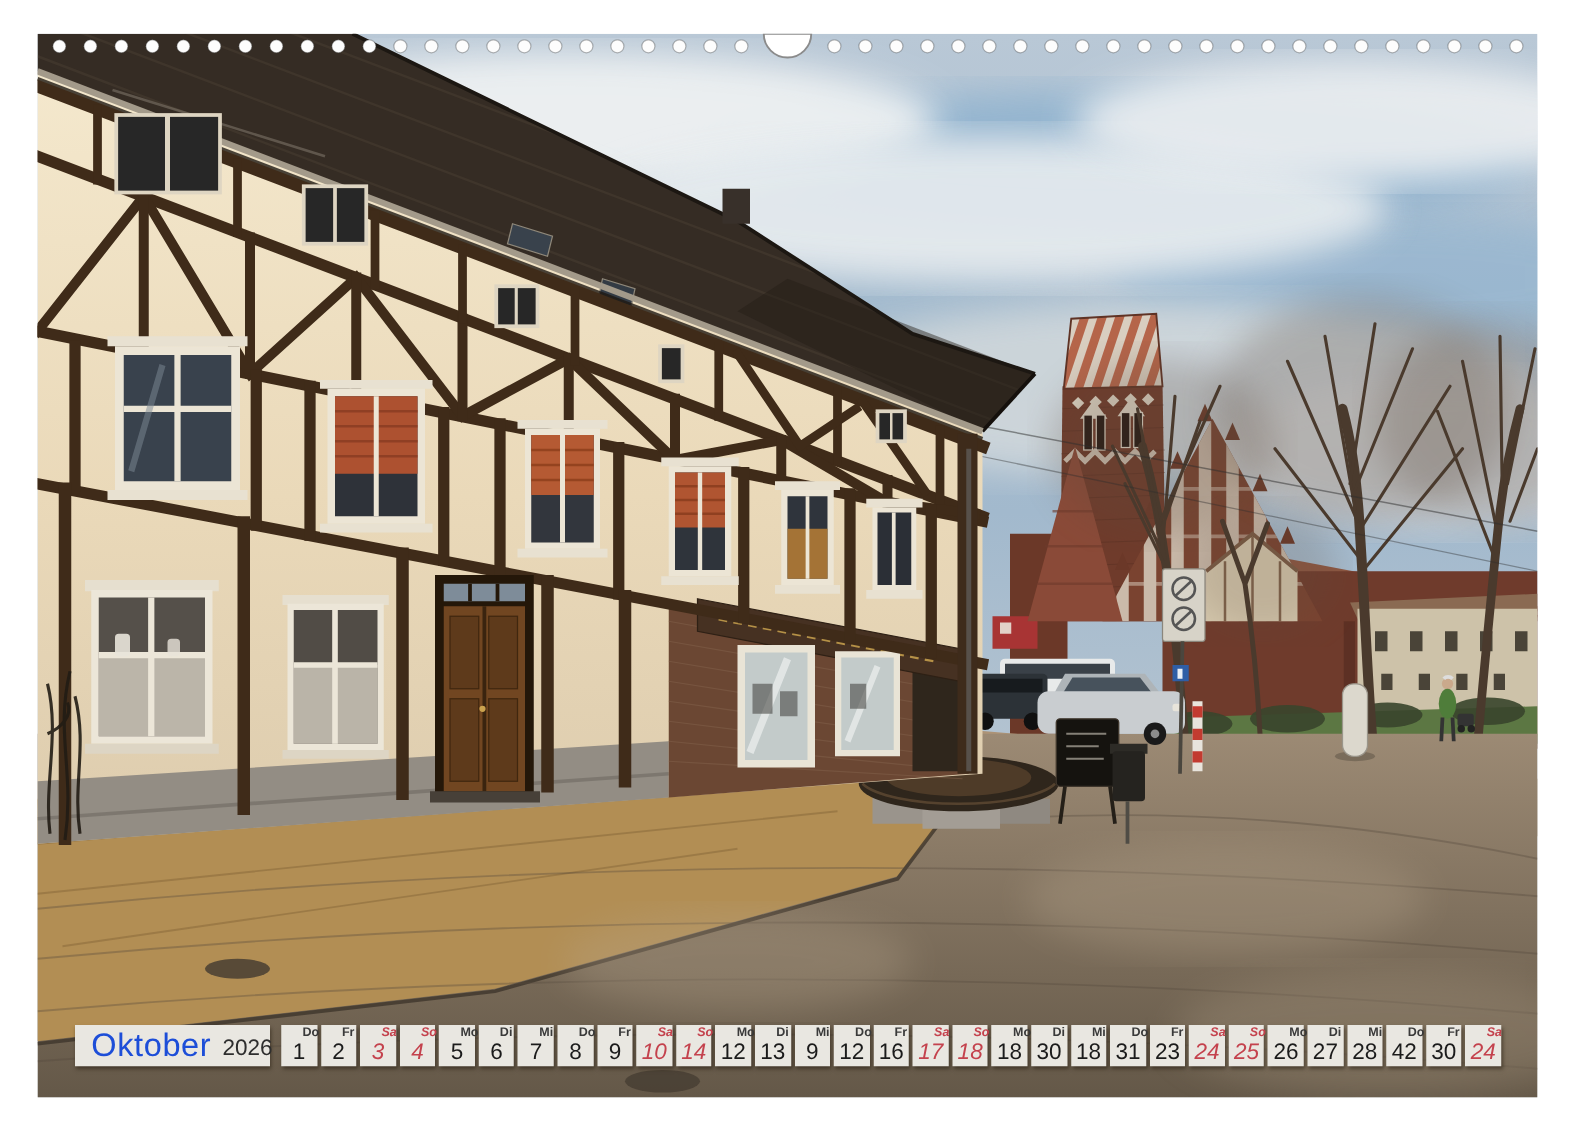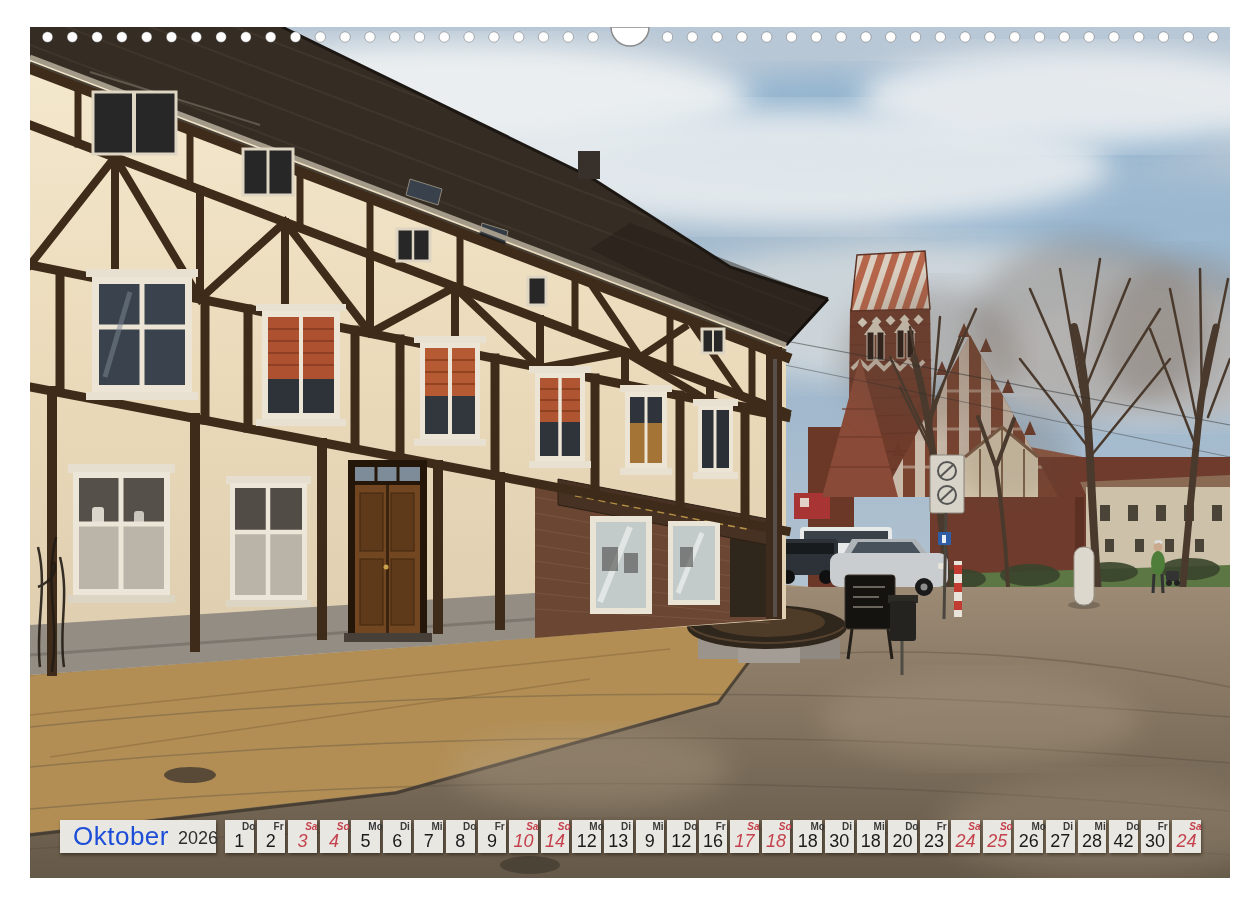--- a/index.html
+++ b/index.html
@@ -621,21 +621,21 @@
       <div class="cell">
         <span class="wd">Di</span>
         <span class="num">30</span>
       </div>
       <div class="cell">
         <span class="wd">Mi</span>
         <span class="num">18</span>
       </div>
       <div class="cell">
         <span class="wd">Do</span>
-        <span class="num">20</span>
+        <span class="num">31</span>
       </div>
       <div class="cell">
         <span class="wd">Fr</span>
         <span class="num">23</span>
       </div>
       <div class="cell weekend">
         <span class="wd">Sa</span>
         <span class="num">24</span>
       </div>
       <div class="cell weekend">

